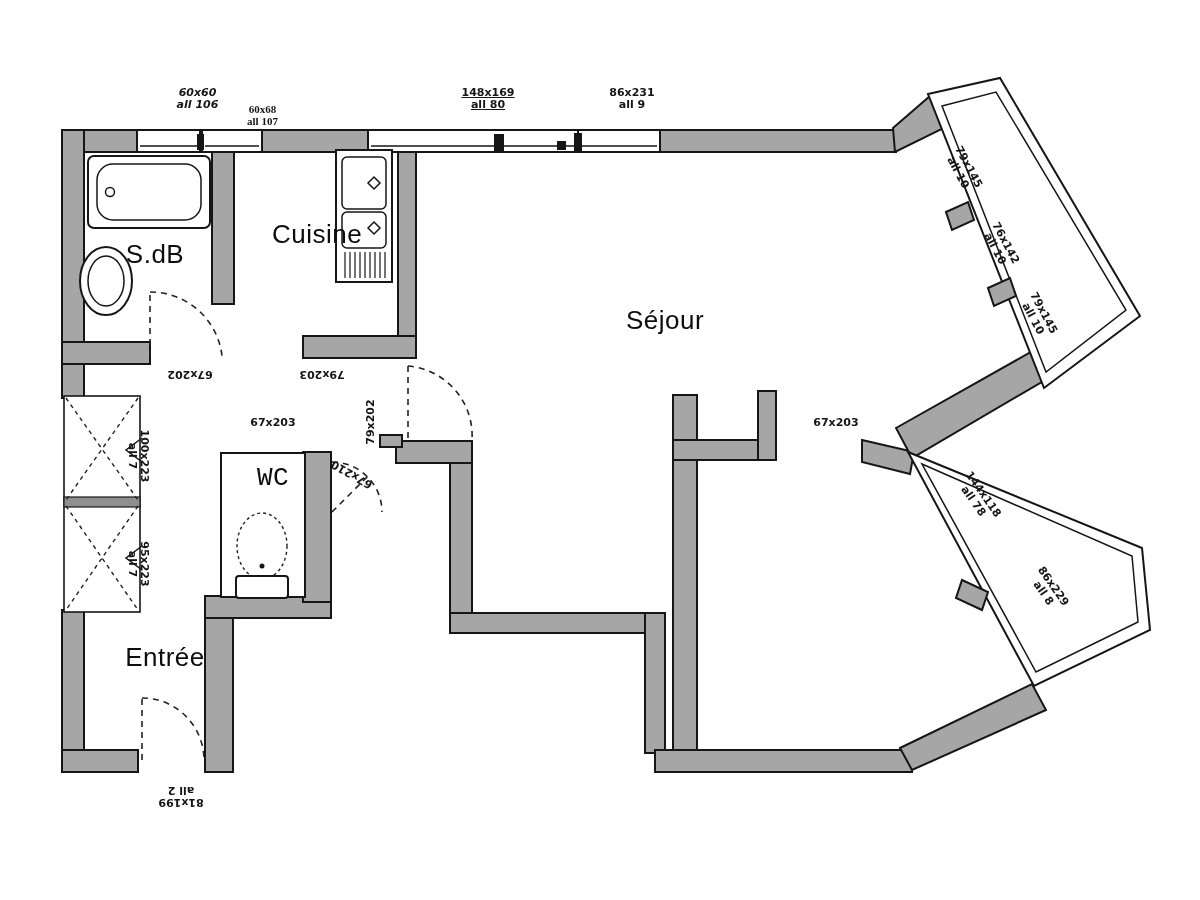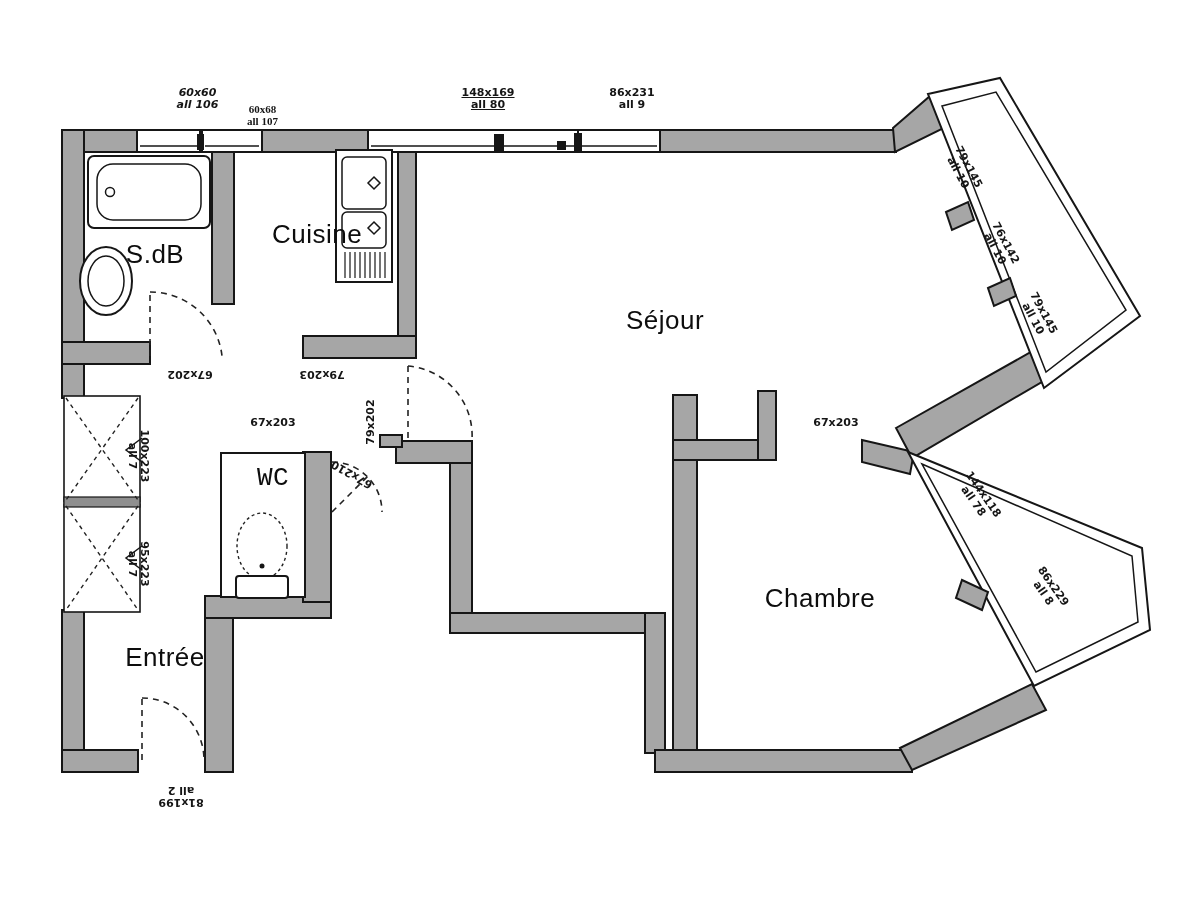--- a/index.html
+++ b/index.html
@@ -148,21 +148,20 @@
       <path class="dash" d="M408 366 A70 70 0 0 1 472 440"></path>
       <line class="dash" x1="408" y1="366" x2="408" y2="440"></line>
     </g>
   </svg>
 
   <div class="room" style="left:100px;top:220px;width:110px;margin-top:20px;">S.dB</div>
   <div class="room" style="left:252px;top:220px;width:130px;text-align:center;">Cuisine</div>
   <div class="room" style="left:600px;top:306px;width:130px;">Séjour</div>
   <div class="room" style="left:233px;top:464px;width:80px;font-family:Liberation Mono, monospace;">WC</div>
   <div class="room" style="left:100px;top:636px;width:130px;margin-top:7px;">Entrée</div>
-  <div class="room" style="left:740px;top:584px;width:160px;">Chambre</div>
 
   <div class="lbl" style="left:160px;top:87px;width:75px;font-style:italic;">60x60
 all 106</div>
   <div class="lbl" style="left:225px;top:103px;width:75px;font-family:Liberation Serif, serif;">60x68
 all 107</div>
   <div class="lbl" style="left:448px;top:87px;width:80px;text-decoration:underline;">148x169
 all 80</div>
   <div class="lbl" style="left:592px;top:87px;width:80px;">86x231
 all 9</div>
 

